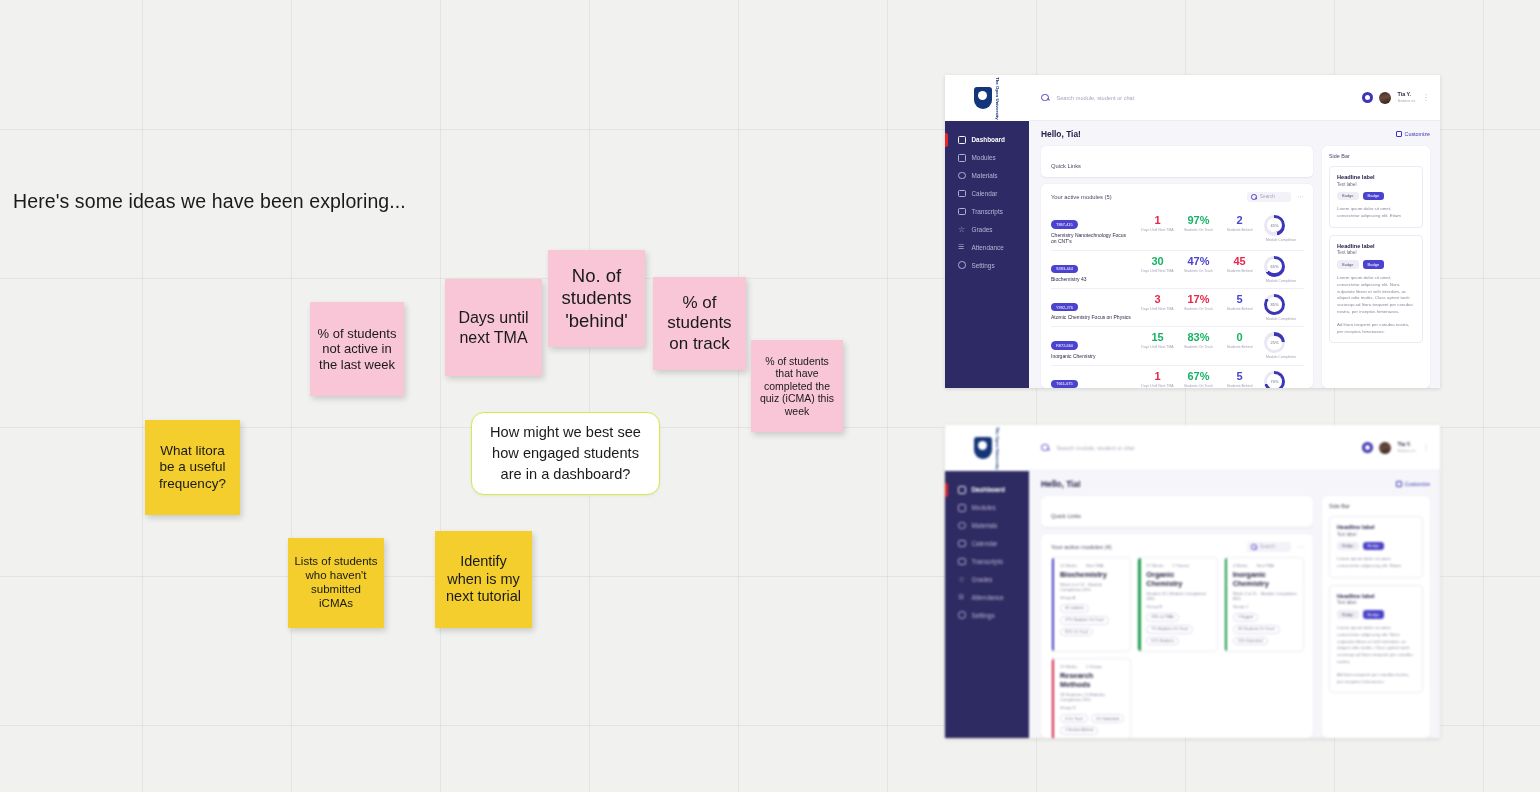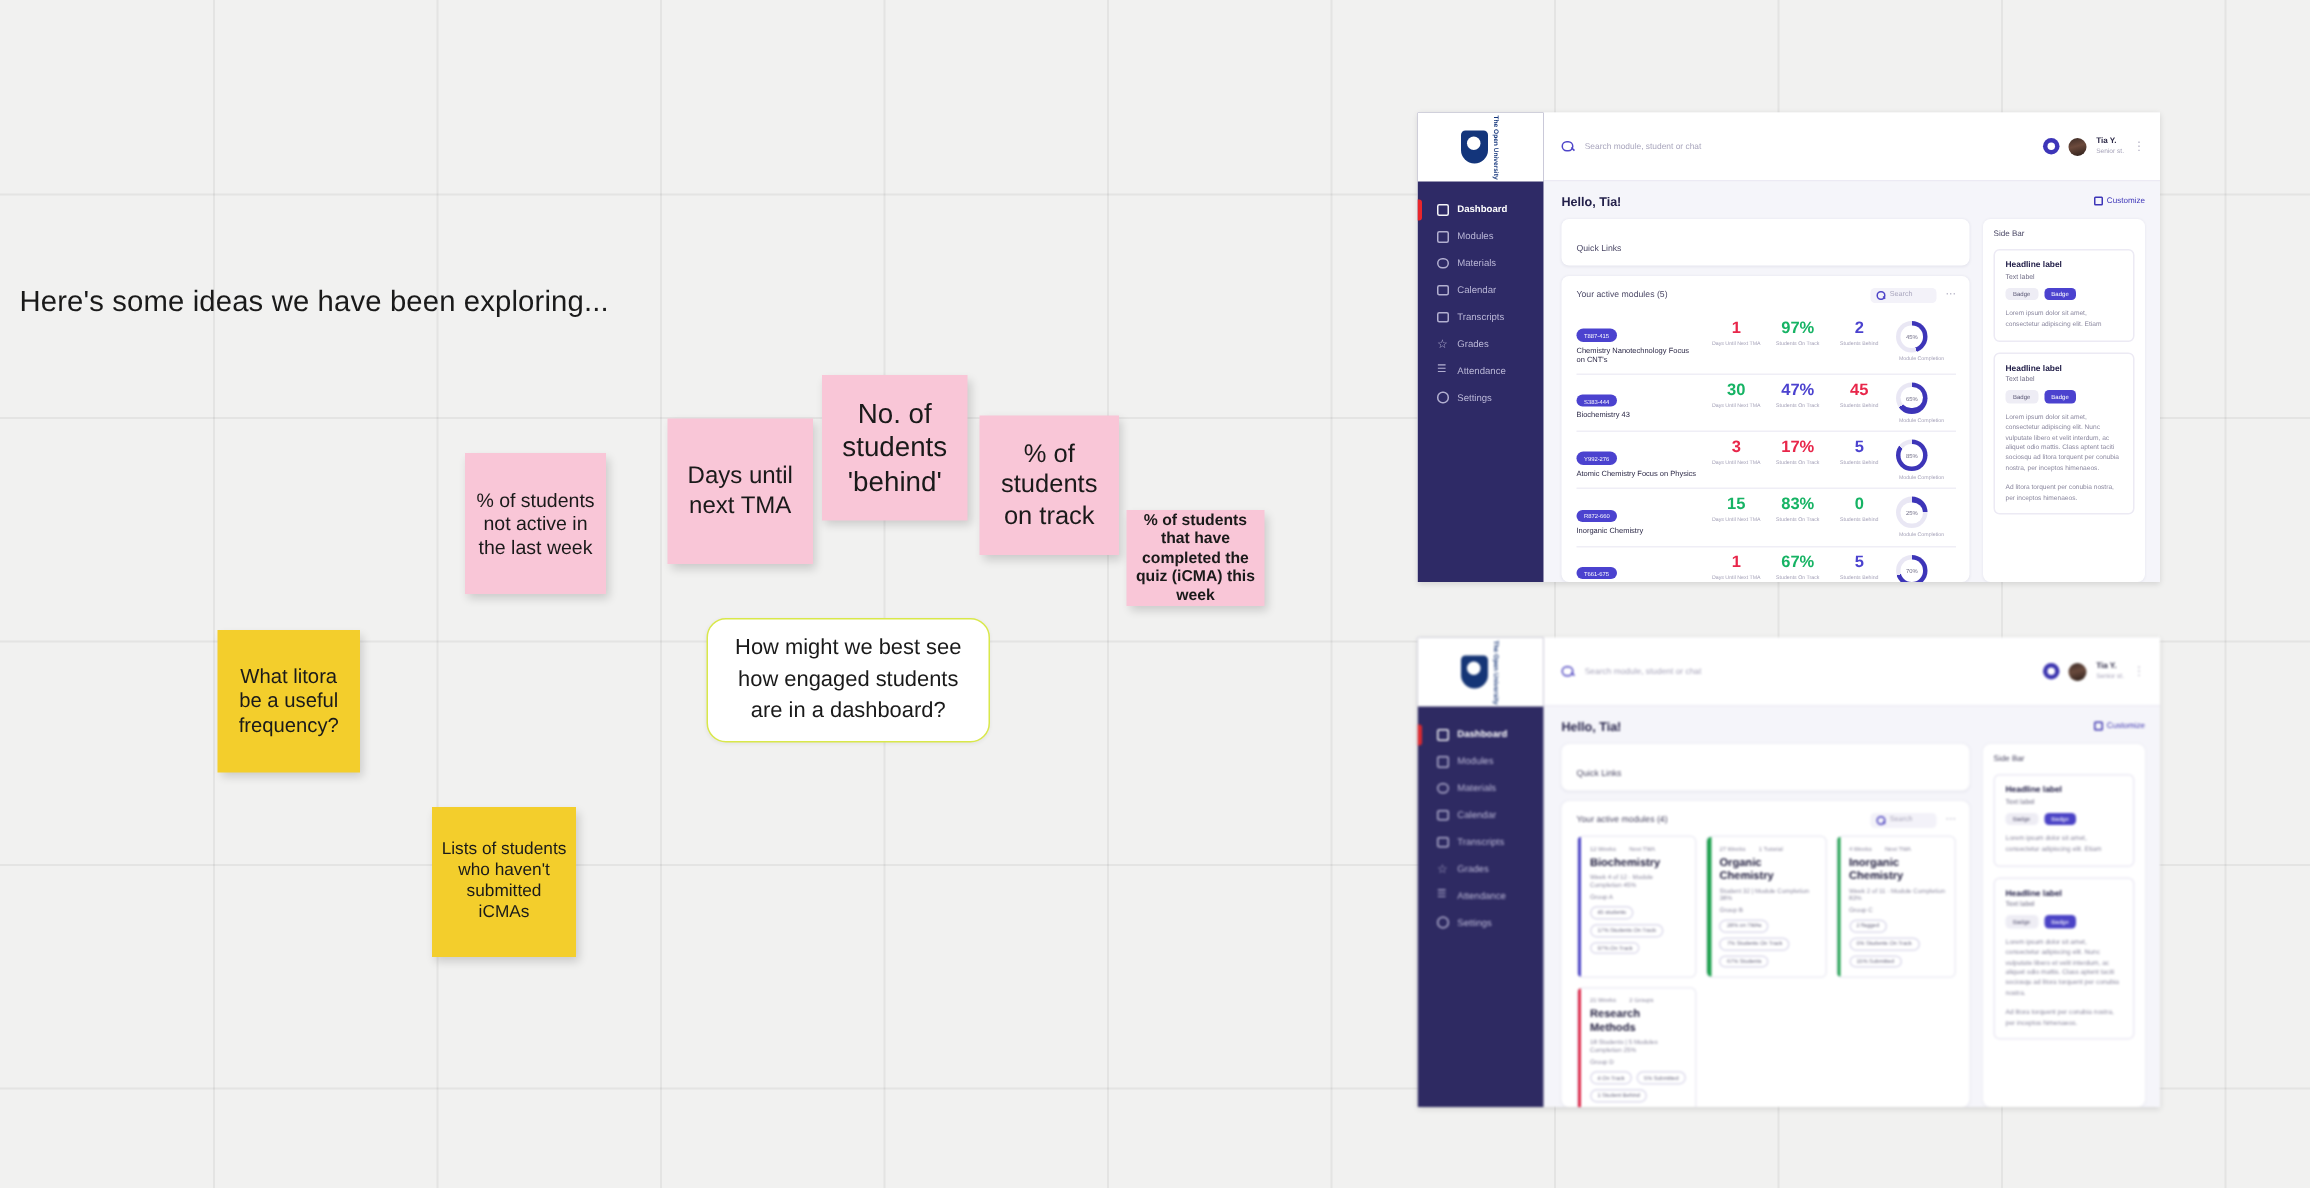--- a/index.html
+++ b/index.html
@@ -233,26 +233,27 @@
   <div class="headline">Here's some ideas we have been exploring...</div>
 
   <div class="note pink" style="left:310px; top:302px; width:94px; height:94px; font-size:13px;">% of students not active in the last week</div>
 
   <div class="note pink" style="left:445px; top:279px; width:97px; height:97px; font-size:16px;">Days until next TMA</div>
 
   <div class="note pink" style="left:548px; top:250px; width:97px; height:97px; font-size:18.5px;">No. of students 'behind'</div>
 
   <div class="note pink" style="left:653px; top:277px; width:93px; height:93px; font-size:17px;">% of students on track</div>
 
-  <div class="note pink" style="left:751px; top:340px; width:92px; height:64px; font-size:10.5px;font-weight:bold;">% of students that have completed the quiz (iCMA) this week</div>
+  <div class="note pink" style="left:751px; top:340px; width:92px; height:92px; font-size:10.5px;">% of students that have completed the quiz (iCMA) this week</div>
 
   <div class="note yellow" style="left:145px; top:420px; width:95px; height:95px; font-size:13.5px;">What litora be a useful frequency?</div>
 
-  <div class="note yellow" style="left:288px; top:538px; width:96px; height:100px; font-size:11.5px;">Lists of students who haven't submitted iCMAs</div>
-
+  <div class="note yellow" style="left:288px; top:538px; width:96px; height:90px; font-size:11.5px;">Lists of students who haven't submitted iCMAs</div>
+
+  <div class="note yellow" style="left:435px; top:531px; width:97px; height:97px; font-size:14.5px;">Identify when is my next tutorial</div>
 
   <div class="qcard" style="left:471px; top:412px; width:189px; height:83px;">How might we best see how engaged students are in a dashboard?</div>
 
   <div class="shot" style="left:945px; top:75px; width:495px; height:313px;">
     <div class="shot-inner">
 
       <div class="ou-rail">
         <div class="ou-logo-box">
           <div class="ou-shield"></div>
           <div class="ou-wordmark">The Open University</div>

